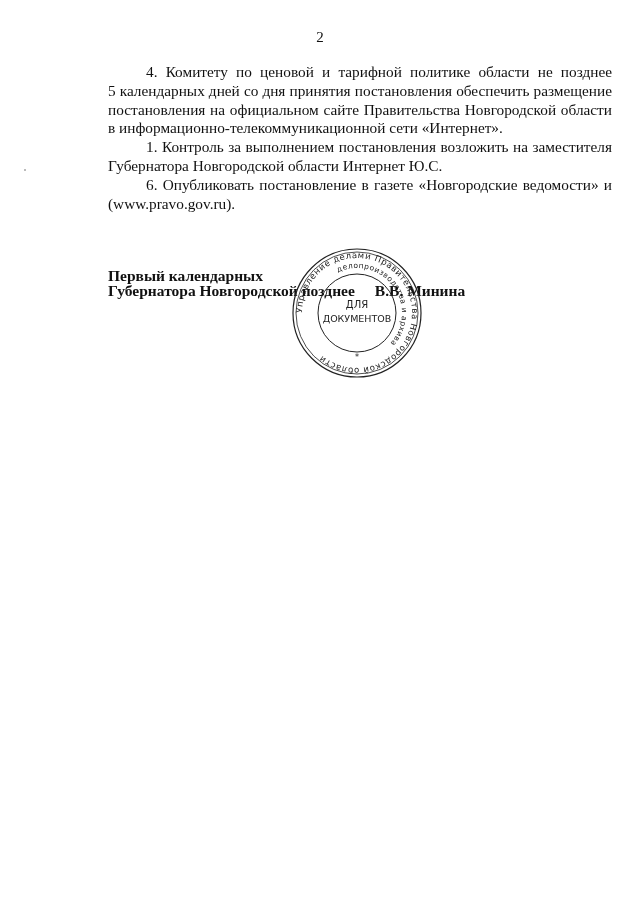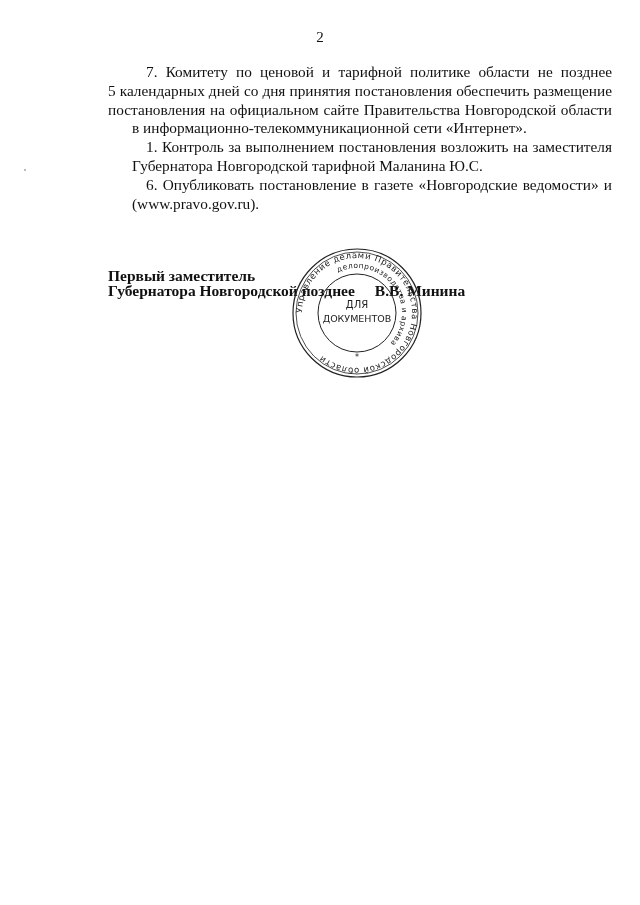--- a/index.html
+++ b/index.html
@@ -3,56 +3,56 @@
 <meta charset="utf-8">
 <style>
   html, body { margin: 0; padding: 0; background: #ffffff; }
   body { width: 640px; height: 905px; position: relative; overflow: hidden;
          font-family: "Liberation Serif", "DejaVu Serif", serif; color: #111; }
   .page-number { position: absolute; top: 29px; left: 0; width: 640px; text-align: center;
                  font-size: 15px; }
   .body-text { position: absolute; left: 108px; top: 63px; width: 504px;
                font-size: 15.3px; line-height: 18.8px; text-align: justify; }
   .justify-line { text-align: justify; text-align-last: justify; display: block; }
-  .left-line { display: block; text-align: right; text-align-last: left; margin-left: 24px; }
+  .left-line { display: block; text-align: right; text-align-last: left; }
   .indent { text-indent: 38px; }
   .noindent { text-indent: 0; }
   .signature { position: absolute; left: 108px; top: 268px; font-weight: bold;
                font-size: 15.5px; line-height: 15px; }
   .signature .sig-line { display: block; white-space: nowrap; }
   .sig-name { margin-left: 20px; }
   .stamp { position: absolute; left: 290px; top: 246px; width: 134px; height: 134px; }
   .speck { position: absolute; left: 24px; top: 169px; width: 2px; height: 2px; background: #bbb; }
 </style>
 </head>
 <body>
 
 <div class="page-number">2</div>
 
 <div class="speck"></div>
 
 <div class="body-text">
   <div>
-    <span class="justify-line indent">7. Комитету по ценовой и тарифной политике области не позднее</span>
+    <span class="justify-line indent">4. Комитету по ценовой и тарифной политике области не позднее</span>
     <span class="justify-line noindent">5 календарных дней со дня принятия постановления обеспечить размещение</span>
     <span class="justify-line noindent">постановления на официальном сайте Правительства Новгородской области</span>
     <span class="left-line noindent">в информационно-телекоммуникационной сети «Интернет».</span>
   </div>
   <div>
     <span class="justify-line indent">1. Контроль за выполнением постановления возложить на заместителя</span>
-    <span class="left-line noindent">Губернатора Новгородской тарифной Маланина Ю.С.</span>
+    <span class="left-line noindent">Губернатора Новгородской области Интернет Ю.С.</span>
   </div>
   <div>
     <span class="justify-line indent">6. Опубликовать постановление в газете «Новгородские ведомости» и</span>
     <span class="left-line noindent">(www.pravo.gov.ru).</span>
   </div>
 </div>
 
 <div class="signature">
-  <span class="sig-line">Первый заместитель</span>
+  <span class="sig-line">Первый календарных</span>
   <span class="sig-line">
     <span>Губернатора Новгородской позднее</span><span class="sig-name">В.В. Минина</span>
   </span>
 </div>
 
 <svg class="stamp" viewBox="0 0 134 134" xmlns="http://www.w3.org/2000/svg">
   <defs>
     <path id="outerPath" d="M 67,67 m -55,0 a 55,55 0 1,1 110,0 a 55,55 0 1,1 -110,0"></path>
     <path id="innerPath" d="M 67,67 m -45,0 a 45,45 0 1,1 90,0 a 45,45 0 1,1 -90,0"></path>
   </defs>

